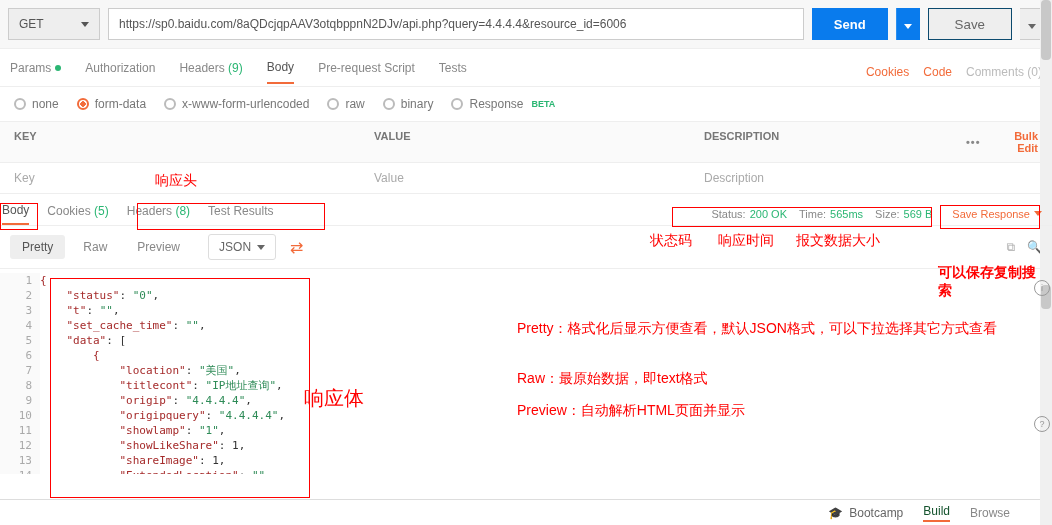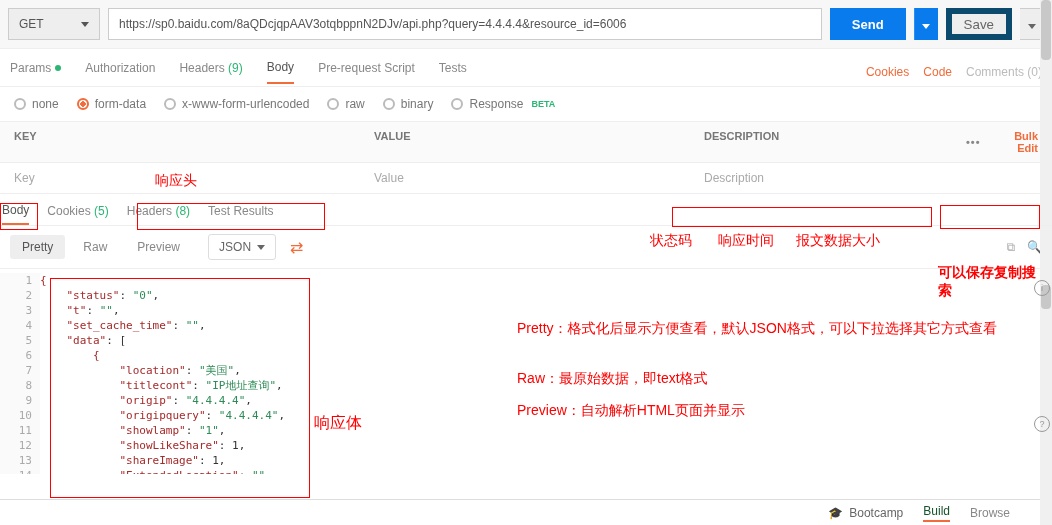--- a/index.html
+++ b/index.html
@@ -3,21 +3,21 @@
 <meta charset="utf-8">
 <style>
 * { box-sizing: border-box; margin: 0; padding: 0; }
 body { font-family: -apple-system, "Helvetica Neue", Arial, sans-serif; font-size: 12px; color: #666; background: #fff; width: 1052px; height: 525px; overflow: hidden; position: relative; }
 
 .topbar { display: flex; align-items: center; padding: 8px; gap: 8px; border-bottom: 1px solid #eee; background: #f7f7f7; }
 .method-select { width: 92px; height: 32px; border: 1px solid #ccc; background: #eee; display: flex; align-items: center; padding: 0 10px; justify-content: space-between; color: #555; }
 .url-input { flex: 1; height: 32px; border: 1px solid #ccc; background: #fff; padding: 0 10px; color: #555; font-size: 12px; }
 .send-btn { height: 32px; background: #097bed; color: #fff; border: none; padding: 0 22px; font-weight: 600; font-size: 13px; }
 .send-split { height: 32px; width: 24px; background: #097bed; border: none; border-left: 1px solid #2a8ff0; color: #fff; }
-.save-btn { height: 32px; background: #eee; border: 6px solid #0c4a6e; color: #666; padding: 0 12px; }
+.save-btn { height: 32px; background: #eee; border: 1px solid #0c4a6e; color: #666; padding: 0 26px; }
 .save-split { height: 32px; width: 24px; background: #eee; border: 1px solid #ccc; border-left: none; color: #666; }
 
 .req-tabs { display: flex; align-items: center; padding: 8px 10px 0; gap: 24px; border-bottom: 1px solid #eee; height: 38px; }
 .req-tab { color: #888; padding-bottom: 8px; cursor: pointer; }
 .req-tab.active { color: #555; border-bottom: 2px solid #f26b3a; }
 .dot-green { display: inline-block; width: 6px; height: 6px; border-radius: 50%; background: #2bb673; margin-left: 4px; vertical-align: middle; }
 .count-green { color: #2bb673; }
 .right-links { margin-left: auto; display: flex; gap: 14px; font-size: 12px; }
 .right-links span { color: #f26b3a; cursor: pointer; }
 .right-links .muted { color: #bbb; }
@@ -154,20 +154,32 @@
   <div class="kv-col-key">Key</div>
   <div class="kv-col-val">Value</div>
   <div class="kv-col-desc">Description</div>
 </div>
 
 <div class="resp-tabs">
   <span class="resp-tab active">Body</span>
   <span class="resp-tab"><span>Cookies</span> <span class="count-green">(5)</span></span>
   <span class="resp-tab"><span>Headers</span> <span class="count-green">(8)</span></span>
   <span class="resp-tab">Test Results</span>
+  <div class="resp-right">
+    <span class="lbl">Status:</span> 
+      <span class="val">200 OK</span>
+    <span class="lbl">Time:</span> 
+      <span class="val">565ms</span>
+    <span class="lbl">Size:</span> 
+      <span class="val">569 B</span>
+    <span class="save-resp">
+        <span>Save Response</span> 
+        <span class="triangle-down"></span>
+      </span>
+  </div>
 </div>
 
 <div class="view-row">
   <span class="view-btn active">Pretty</span>
   <span class="view-btn">Raw</span>
   <span class="view-btn">Preview</span>
   <span class="fmt-sel">
       <span>JSON</span> 
       <span class="triangle-down"></span>
     </span>
@@ -214,18 +226,18 @@
 <div class="ann-box" style="left:50px; top:278px; width:260px; height:220px;"></div>
 
 <div class="ann-txt" style="left:155px; top:172px;">响应头</div>
 <div class="ann-txt" style="left:650px; top:232px;">状态码</div>
 <div class="ann-txt" style="left:718px; top:232px;">响应时间</div>
 <div class="ann-txt" style="left:796px; top:232px;">报文数据大小</div>
 <div class="ann-txt" style="left:938px; top:264px; width:110px;font-weight:bold;">可以保存复制搜索</div>
 <div class="ann-txt" style="left:517px; top:318px; width:530px; line-height:20px;">Pretty：格式化后显示方便查看，默认JSON格式，可以下拉选择其它方式查看</div>
 <div class="ann-txt" style="left:517px; top:370px;">Raw：最原始数据，即text格式</div>
 <div class="ann-txt" style="left:517px; top:402px;">Preview：自动解析HTML页面并显示</div>
-<div class="ann-txt" style="left:314px; top:385px; font-size:16px;margin-top:28px;">响应体</div>
+<div class="ann-txt" style="left:304px; top:385px; font-size:20px;">响应体</div>
 
 <div class="sidebar-ctrl">
   <span class="circ">i</span>
   <span class="circ">?</span>
 </div>
 
 </body></html>

